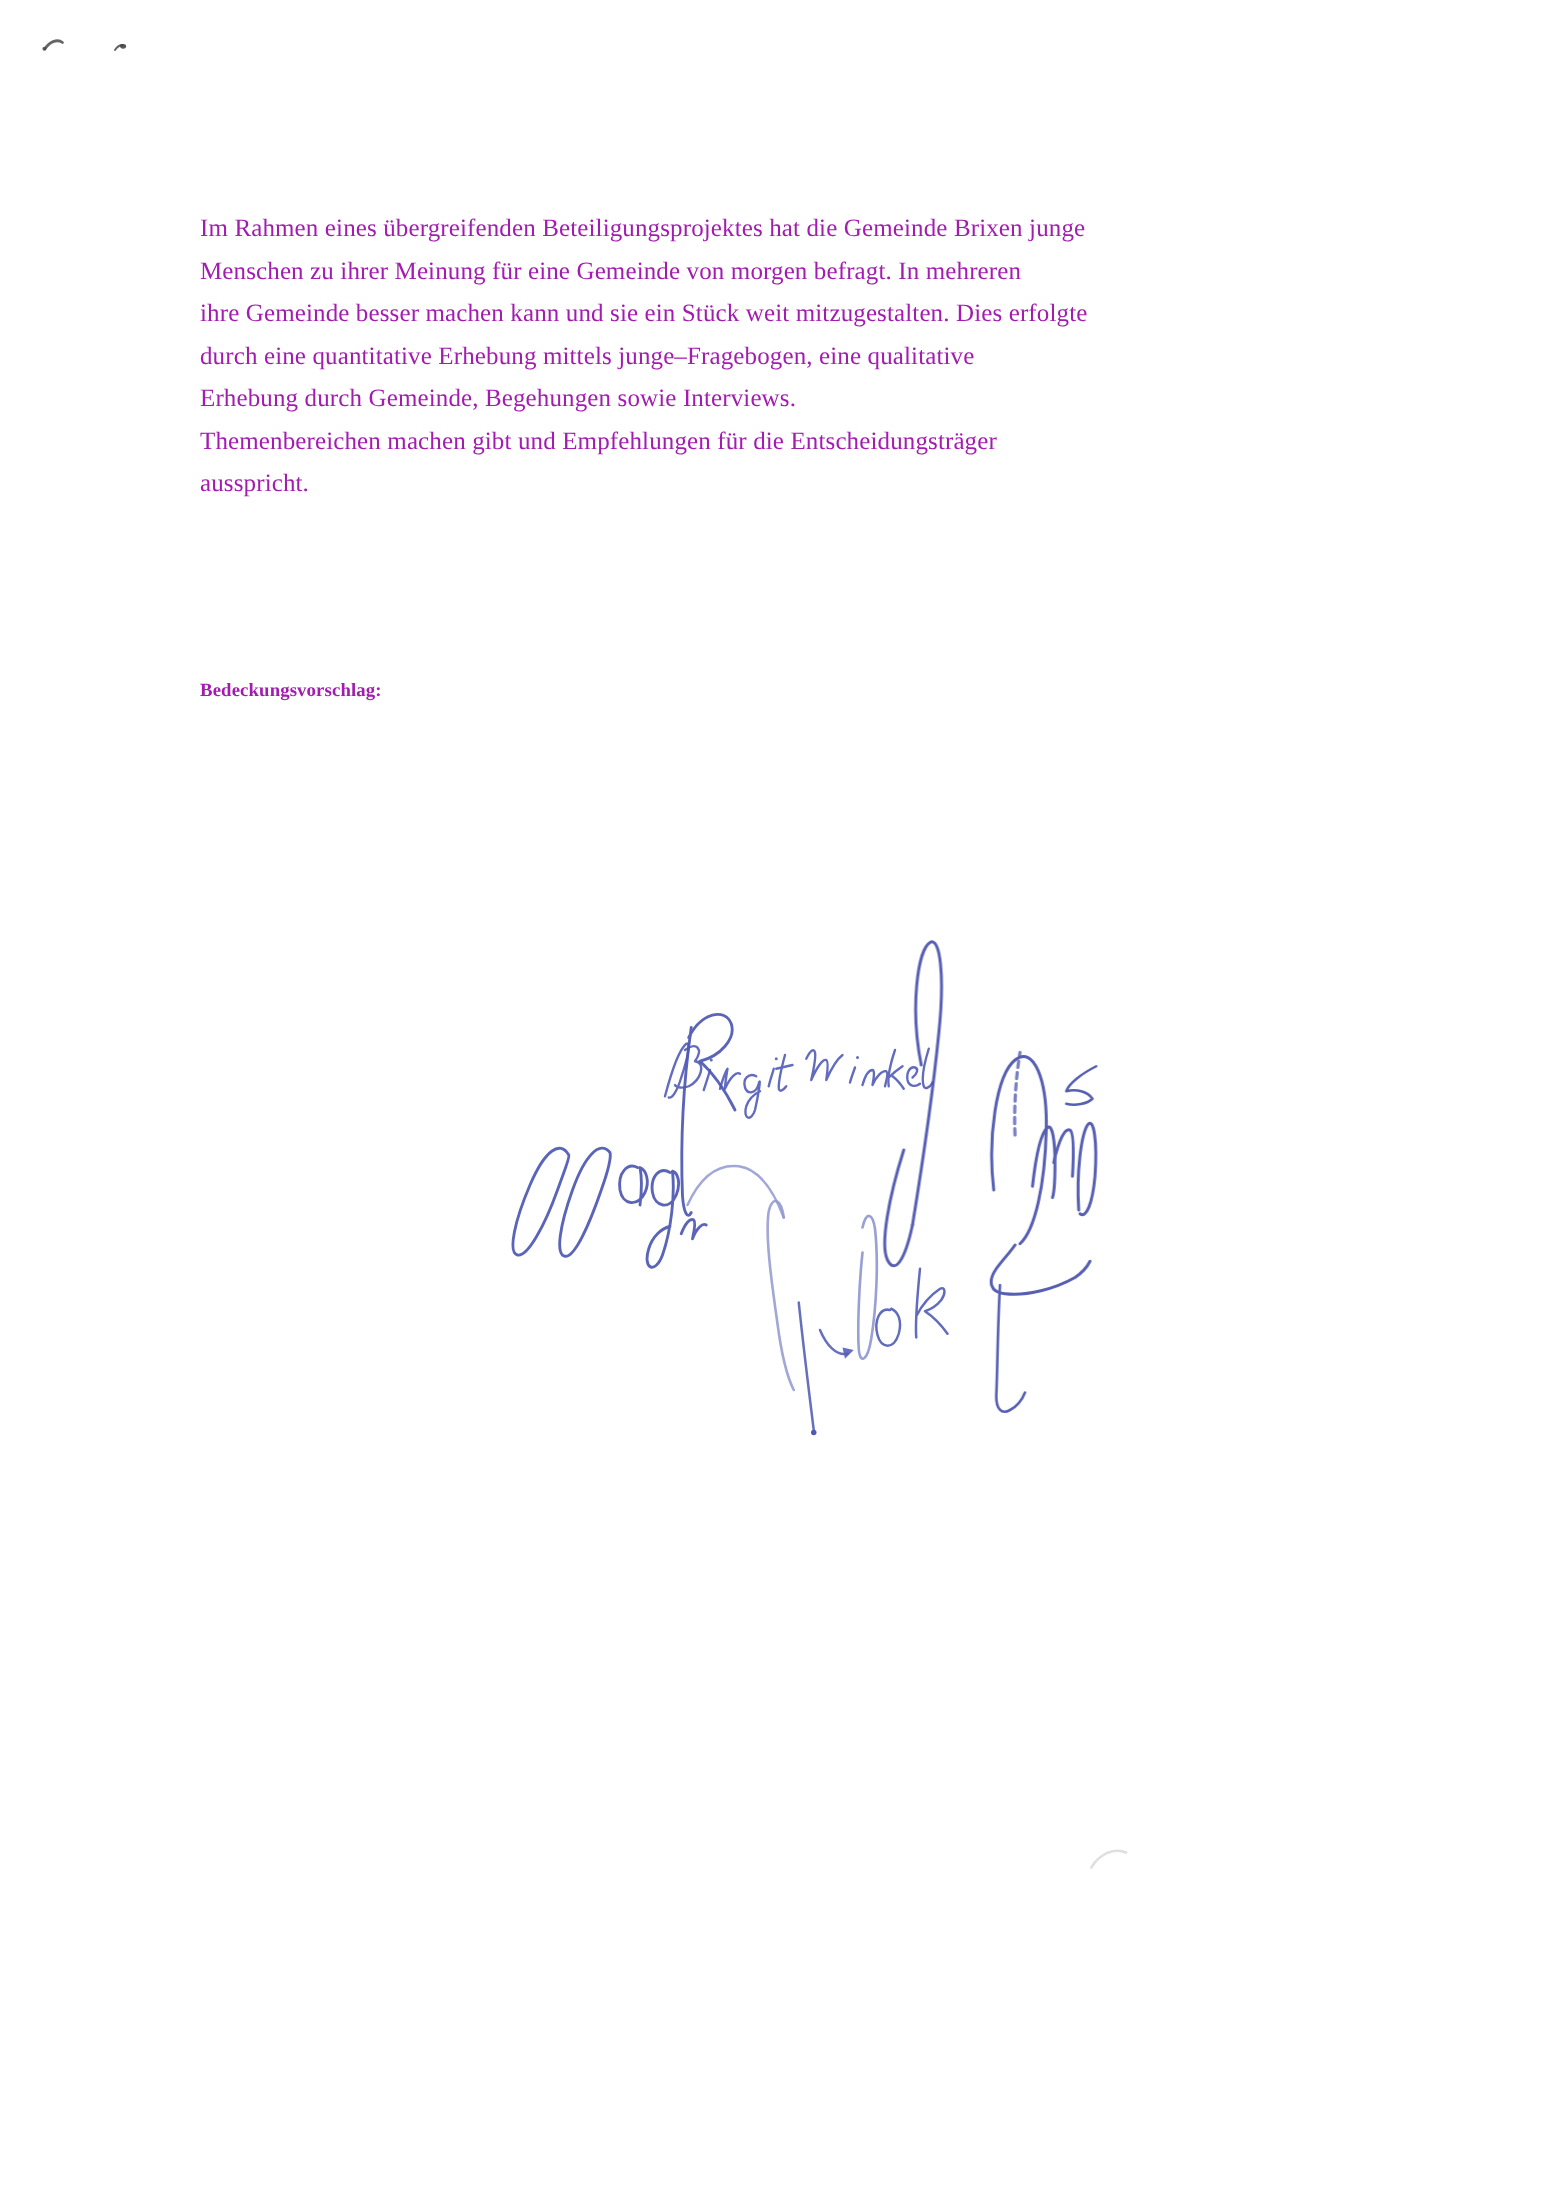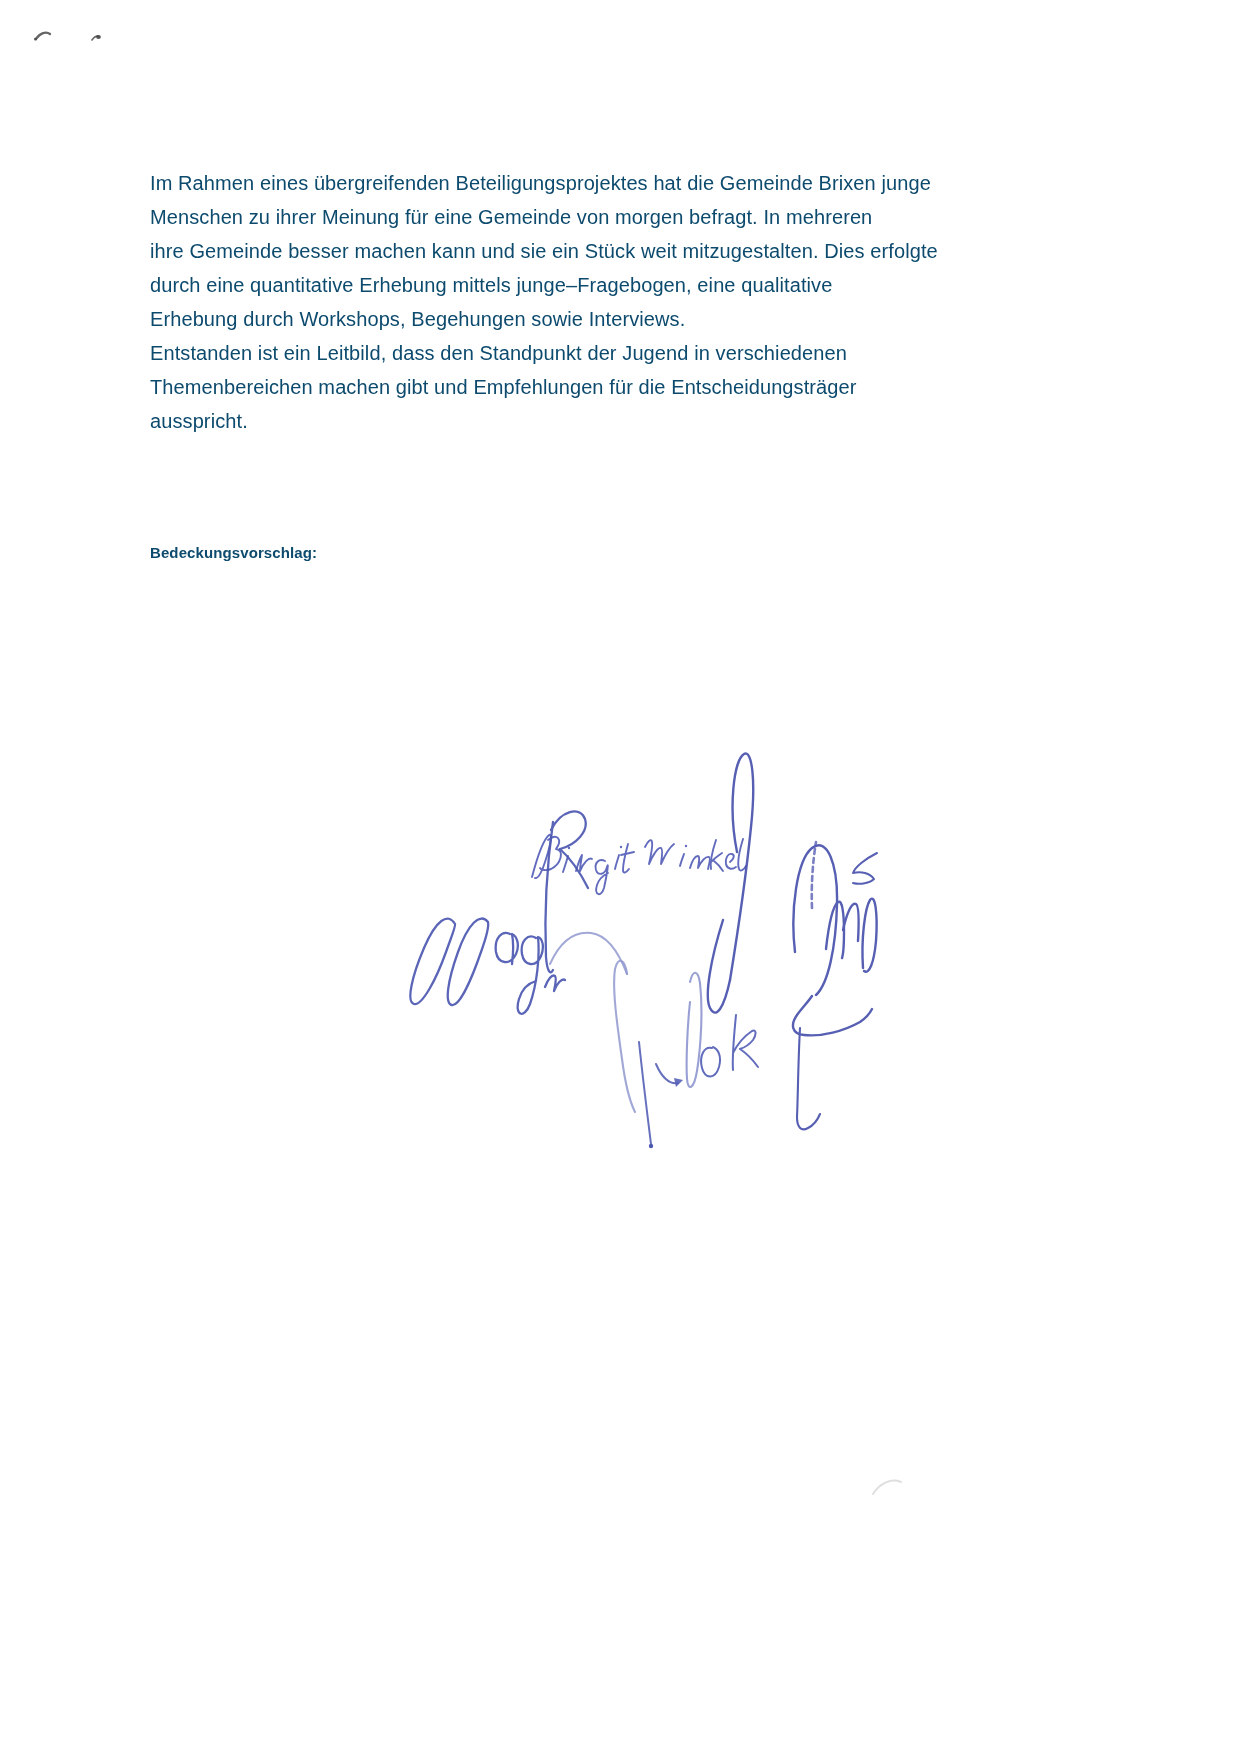--- a/index.html
+++ b/index.html
@@ -6,23 +6,24 @@
   .page {
     position: relative;
     width: 1243px;
     height: 1756px;
     background: #ffffff;
     overflow: hidden;
     font-family: "Liberation Sans", "DejaVu Sans", sans-serif;
   }
   .textcol {
     position: absolute;
-    left: 150px;
+    left: 160px;
     width: 830px;
-    color: #0c4a6e;
+    color: #a21caf;
+    font-family: Liberation Serif, serif;
   }
   .para .line {
     font-size: 20px;
     line-height: 34px;
     white-space: pre;
     letter-spacing: 0.1px;
   }
   .para1 { top: 166px; }
   .heading-block { top: 536px; }
   .heading-block .line {
@@ -47,22 +48,21 @@
     <circle cx="11.5" cy="15" r="1.6" fill="#4a4a4a" opacity="0.85"></circle>
     <path d="M68,16 C70,13 72,12 74,12" fill="none" stroke="#3a3a3a" stroke-width="1.6" stroke-linecap="round" opacity="0.8"></path>
     <ellipse cx="74.5" cy="13" rx="2.4" ry="1.9" fill="#3a3a3a" opacity="0.85"></ellipse>
   </svg>
 
   <div class="textcol para para1">
     <div class="line">Im Rahmen eines übergreifenden Beteiligungsprojektes hat die Gemeinde Brixen junge</div>
     <div class="line">Menschen zu ihrer Meinung für eine Gemeinde von morgen befragt. In mehreren</div>
     <div class="line">ihre Gemeinde besser machen kann und sie ein Stück weit mitzugestalten. Dies erfolgte</div>
     <div class="line">durch eine quantitative Erhebung mittels junge–Fragebogen, eine qualitative</div>
-    <div class="line">Erhebung durch Workshops, Begehungen sowie Interviews.</div>
-    <div class="line">Entstanden ist ein Leitbild, dass den Standpunkt der Jugend in verschiedenen</div>
+    <div class="line">Erhebung durch Gemeinde, Begehungen sowie Interviews.</div>
     <div class="line">Themenbereichen machen gibt und Empfehlungen für die Entscheidungsträger</div>
     <div class="line">ausspricht.</div>
   </div>
 
   <div class="textcol heading-block">
     <div class="line">Bedeckungsvorschlag:</div>
   </div>
 
 
   <svg class="sig-svg" width="520" height="450" viewBox="0 0 520 450" aria-label="Birgit Winkel">

